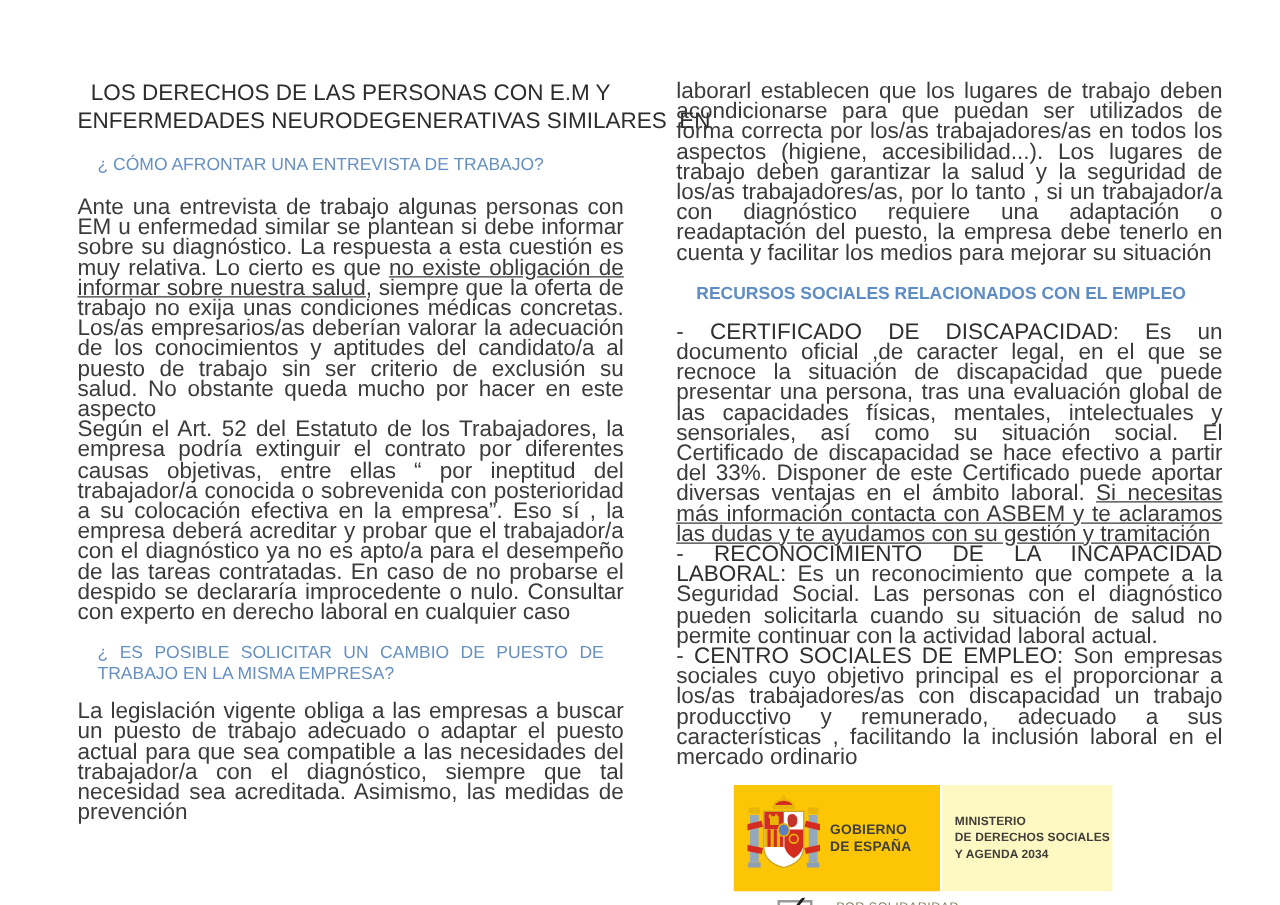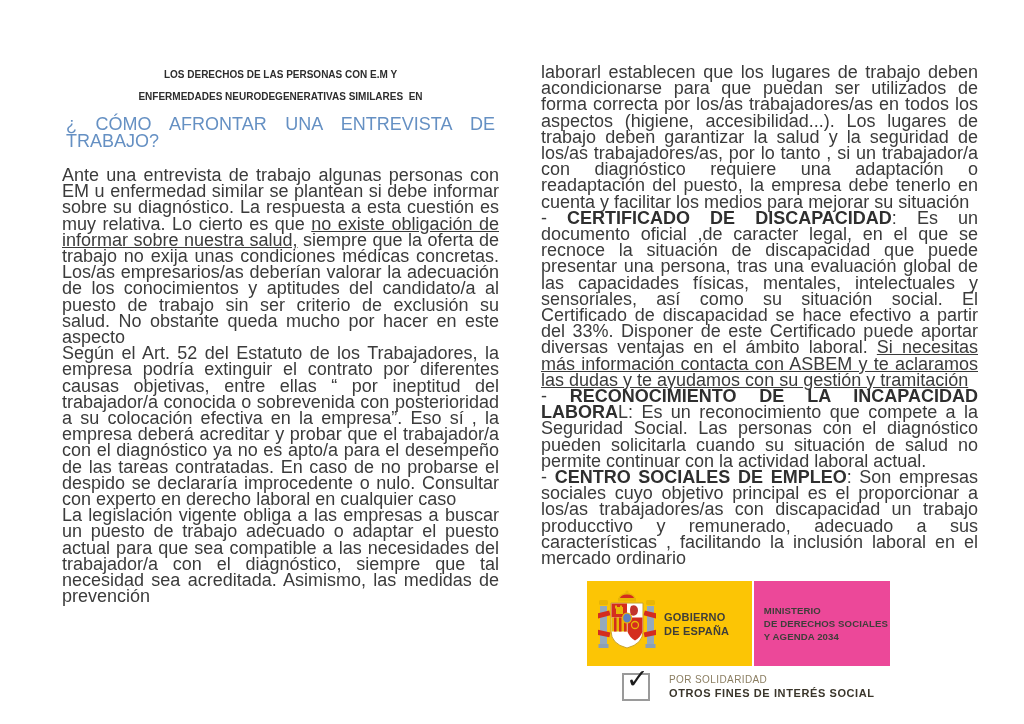--- a/index.html
+++ b/index.html
@@ -5,50 +5,50 @@
   html,body{margin:0;padding:0;}
   body{
     width:1024px;height:724px;background:#ffffff;
     font-family:"Liberation Sans", sans-serif;
     color:#3b3b3b; overflow:hidden;
   }
   .page{display:flex;gap:42px;padding:64px 0 0 62px;box-sizing:border-box;}
   .col{width:437px;flex:0 0 437px;}
 
   .doc-title{
-    font-weight:bold;font-size:10px;line-height:21.5px;
+    font-weight:normal;font-size:18px;line-height:21.5px;
     text-align:center;color:#2d2d2d;margin:0 0 9px 0;
   }
   .doc-title .t-line{white-space:pre;}
 
   .blue-h{
-    color:#6590c3;font-size:18px;line-height:17px;
-    font-weight:normal;text-align:justify;margin:4px;
+    color:#6590c3;font-size:14px;line-height:17px;
+    font-weight:normal;text-align:justify;margin:16px;
   }
   .blue-h.bold{font-weight:bold;color:#5e8cc4;}
 
   p.body{
     font-size:18px;line-height:16.2px;text-align:justify;
     margin:0;color:#3b3b3b;
   }
   .u{text-decoration:underline;}
-  .term{font-weight:bold;color:#2f2f2f;}
+  .term{font-weight:normal;color:#2f2f2f;}
 
   .mb8{margin-bottom:8px;}  .mb13{margin-bottom:13px;}
   .mb14{margin-bottom:14px;} .mb17{margin-bottom:17px;} .mb19{margin-bottom:19px;}
 
   
   .logo-block{margin:15px 0 0 46px;width:303px;}
   .banner{display:flex;height:85px;}
   .banner-left{
     width:174px;background:#fcc505;display:flex;align-items:center;
     padding-left:11px;box-sizing:border-box;border-right:2px solid #ffffff;
   }
   .banner-right{
-    width:142px;background:#ec4899;display:flex;flex-direction:column;
+    width:142px;background:#fef9c3;display:flex;flex-direction:column;
     justify-content:center;padding-left:10px;box-sizing:border-box;
   }
   .gob-text{
     margin-left:8px;font-weight:bold;font-size:11px;line-height:14px;
     color:#3f3e3a;letter-spacing:0.2px;
   }
   .min-text{font-weight:bold;font-size:9.6px;line-height:13px;color:#3f3e3a;letter-spacing:0.1px;}
 
   .solidaridad{display:flex;margin:7px 0 0 35px;align-items:flex-start;}
   .checkbox{
@@ -72,26 +72,28 @@
       <div class="t-line">LOS DERECHOS DE LAS PERSONAS CON E.M Y</div>
       <div class="t-line">ENFERMEDADES NEURODEGENERATIVAS SIMILARES  EN</div>
     </div>
 
     <div class="blue-h mb17">¿ CÓMO AFRONTAR UNA ENTREVISTA DE TRABAJO?</div>
 
     <p class="body"><span>Ante una entrevista de trabajo algunas personas con EM u enfermedad similar se plantean si debe informar sobre su diagnóstico. La respuesta a esta cuestión es muy relativa. Lo cierto es que </span><span class="u">no existe obligación de informar sobre nuestra salud,</span><span> siempre que la oferta de trabajo no exija unas condiciones médicas concretas. Los/as empresarios/as deberían valorar la adecuación de los conocimientos y aptitudes del candidato/a al puesto de trabajo sin ser criterio de exclusión su salud. No obstante queda mucho por hacer en este aspecto</span></p>
 
     <p class="body mb8">Según el Art. 52 del Estatuto de los Trabajadores, la empresa podría extinguir el contrato por diferentes causas objetivas, entre ellas “ por ineptitud del trabajador/a conocida o sobrevenida con posterioridad a su colocación efectiva en la empresa”. Eso sí , la empresa deberá acreditar y probar que el trabajador/a con el diagnóstico ya no es apto/a para el desempeño de las tareas contratadas. En caso de no probarse el despido se declararía improcedente o nulo. Consultar con experto en derecho laboral en cualquier caso</p>
 
+    <div class="blue-h mb13">¿ ES POSIBLE SOLICITAR UN CAMBIO DE PUESTO DE TRABAJO EN LA MISMA EMPRESA?</div>
     <p class="body">La legislación vigente obliga a las empresas a buscar un puesto de trabajo adecuado o adaptar el puesto actual para que sea compatible a las necesidades del trabajador/a con el diagnóstico, siempre que tal necesidad sea acreditada. Asimismo, las medidas de prevención</p>
   </div>
 
   <div class="col">
     <p class="body mb19">laborarl establecen que los lugares de trabajo deben acondicionarse para que puedan ser utilizados de forma correcta por los/as trabajadores/as en todos los aspectos (higiene, accesibilidad...). Los lugares de trabajo deben garantizar la salud y la seguridad de los/as trabajadores/as, por lo tanto , si un trabajador/a con diagnóstico requiere una adaptación o readaptación del puesto, la empresa debe tenerlo en cuenta y facilitar los medios para mejorar su situación</p>
 
+    <div class="blue-h bold mb14">RECURSOS SOCIALES RELACIONADOS CON EL EMPLEO</div>
 
     <p class="body"><span>- </span><span class="term">CERTIFICADO DE DISCAPACIDAD</span><span>: Es un documento oficial ,de caracter legal, en el que se recnoce la situación de discapacidad que puede presentar una persona, tras una evaluación global de las capacidades físicas, mentales, intelectuales y sensoriales, así como su situación social. El Certificado de discapacidad se hace efectivo a partir del 33%. Disponer de este Certificado puede aportar diversas ventajas en el ámbito laboral. </span><span class="u">Si necesitas más información contacta con ASBEM y te aclaramos las dudas y te ayudamos con su gestión y tramitación</span></p>
 
     <p class="body"><span>- </span><span class="term">RECONOCIMIENTO DE LA INCAPACIDAD LABORA</span><span>L: Es un reconocimiento que compete a la Seguridad Social. Las personas con el diagnóstico pueden solicitarla cuando su situación de salud no permite continuar con la actividad laboral actual.</span></p>
 
 
     <p class="body"><span>- </span><span class="term">CENTRO SOCIALES DE EMPLEO</span><span>: Son empresas sociales cuyo objetivo principal es el proporcionar a los/as trabajadores/as con discapacidad un trabajo producctivo y remunerado, adecuado a sus características , facilitando la inclusión laboral en el mercado ordinario</span></p>
 
     <div class="logo-block">
       <div class="banner">

